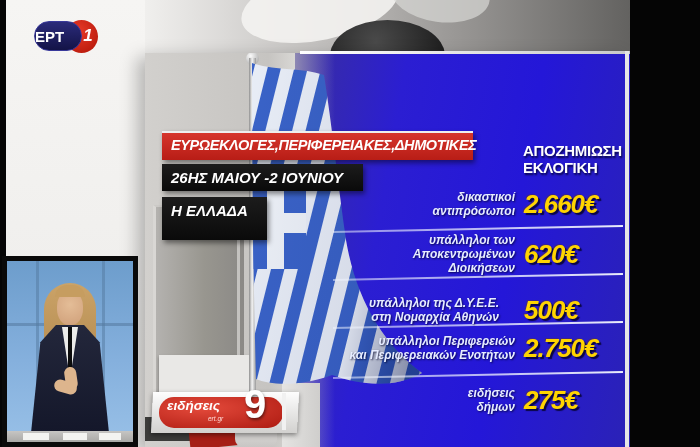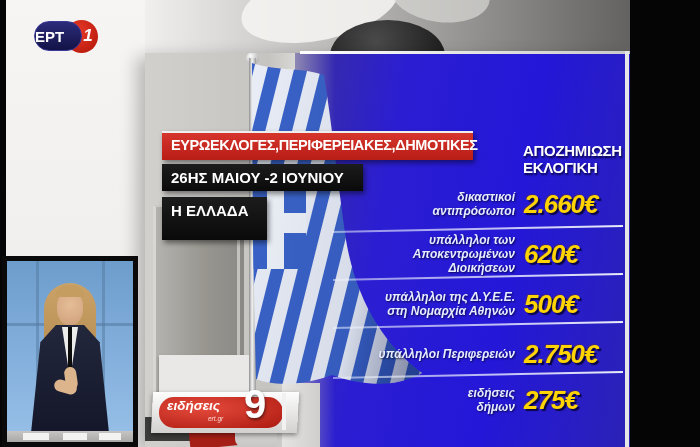--- a/index.html
+++ b/index.html
@@ -46,39 +46,39 @@
 
   .pole{position:absolute;left:104px;top:5px;width:7px;height:372px;z-index:2;
         background:linear-gradient(90deg,#8e8e8e,#f4f4f4 45%,#9a9a9a);}
   .pole-ball{position:absolute;left:101px;top:-1px;width:13px;height:13px;border-radius:50%;z-index:2;
         background:radial-gradient(circle at 35% 30%,#fbfbfb,#9c9c9c);}
   .pole-base{position:absolute;left:90px;top:358px;width:42px;height:36px;z-index:2;
         background:linear-gradient(180deg,#eeecea,#c8c6c4);border-radius:45% 45% 8px 8px;}
   .flag-svg{position:absolute;left:99px;top:2px;width:200px;height:340px;z-index:2;}
 
   
-  .banner{position:absolute;z-index:4;color:#fff;font-weight:bold;
+  .banner{position:absolute;z-index:4;color:#fff;font-weight:bold;font-style:italic;
           white-space:nowrap;box-shadow:2px 3px 5px rgba(0,0,0,.45);}
   .banner-red{left:17px;top:78px;width:302px;height:27px;line-height:25px;
           font-size:14.5px;letter-spacing:-.4px;padding-left:9px;
           background:linear-gradient(180deg,#d6352c,#b81d16);border-top:2px solid #eeeeee;}
   .banner-black{background:linear-gradient(180deg,#1c1c1c,#0a0a0a);font-size:15px;line-height:27px;padding-left:9px;}
   .banner-date{left:17px;top:111px;width:192px;height:27px;}
   .banner-country{left:17px;top:144px;width:96px;height:43px;}
 
   
   .tbl-header{position:absolute;left:378px;top:90px;width:106px;z-index:4;color:#ffffff;
           font-weight:bold;font-size:15px;line-height:1.1;letter-spacing:-.3px;
           text-shadow:1px 2px 2px rgba(0,0,40,.8);}
   .row{position:absolute;left:185px;width:294px;height:46px;display:flex;align-items:center;z-index:4;}
   .row .lbl{flex:1;text-align:right;padding-right:9px;color:#e7edff;font-size:12px;font-weight:bold;
           font-style:italic;line-height:1.18;text-shadow:1px 1px 2px rgba(0,0,40,.75);}
   .row .val{width:100px;color:#ffd400;font-size:26px;font-weight:bold;font-style:italic;
           letter-spacing:-1px;text-shadow:2px 2px 1px rgba(10,5,60,.95),-1px -1px 0 rgba(110,60,0,.35);}
-  .r1{top:128px;} .r2{top:178px;} .r3{top:228px;} .r4{top:278px;justify-content:space-between;} .r5{top:324px;}
+  .r1{top:128px;} .r2{top:178px;} .r3{top:234px;gap:16px;} .r4{top:272px;justify-content:space-between;} .r5{top:324px;}
   .sep{position:absolute;left:188px;width:290px;height:2px;z-index:3;transform:rotate(-1.2deg);
           background:linear-gradient(90deg,rgba(240,244,255,.5),rgba(245,248,255,.95));}
   .s1{top:175px;} .s2{top:223px;} .s3{top:271px;} .s4{top:321px;}
 
   
   .news-logo{position:absolute;left:146px;top:390px;width:150px;height:45px;z-index:6;}
   .news-card{position:absolute;left:0;top:2px;width:146px;height:41px;transform:skewX(-3deg);
           background:linear-gradient(180deg,#fdfdfd,#d2d1cf);box-shadow:0 2px 5px rgba(0,0,0,.45);}
   .news-pill{position:absolute;left:7px;top:7px;width:124px;height:31px;border-radius:15px;
           background:radial-gradient(ellipse at 35% 35%,#e44a3b,#ad1a11);}
@@ -219,20 +219,21 @@
           <div>υπάλληλοι της Δ.Υ.Ε.Ε.</div>
           <div>στη Νομαρχία Αθηνών</div>
         </div>
         <div class="val">500€</div>
       </div>
       <div class="sep s3"></div>
 
       <div class="row r4">
         <div class="lbl">
           <div>υπάλληλοι Περιφερειών</div>
+          <div>και Περιφερειακών Ενοτήτων</div>
         </div>
         <div class="val">2.750€</div>
       </div>
       <div class="sep s4"></div>
 
       <div class="row r5">
         <div class="lbl">
           <div>ειδήσεις</div>
           <div>δήμων</div>
         </div>

